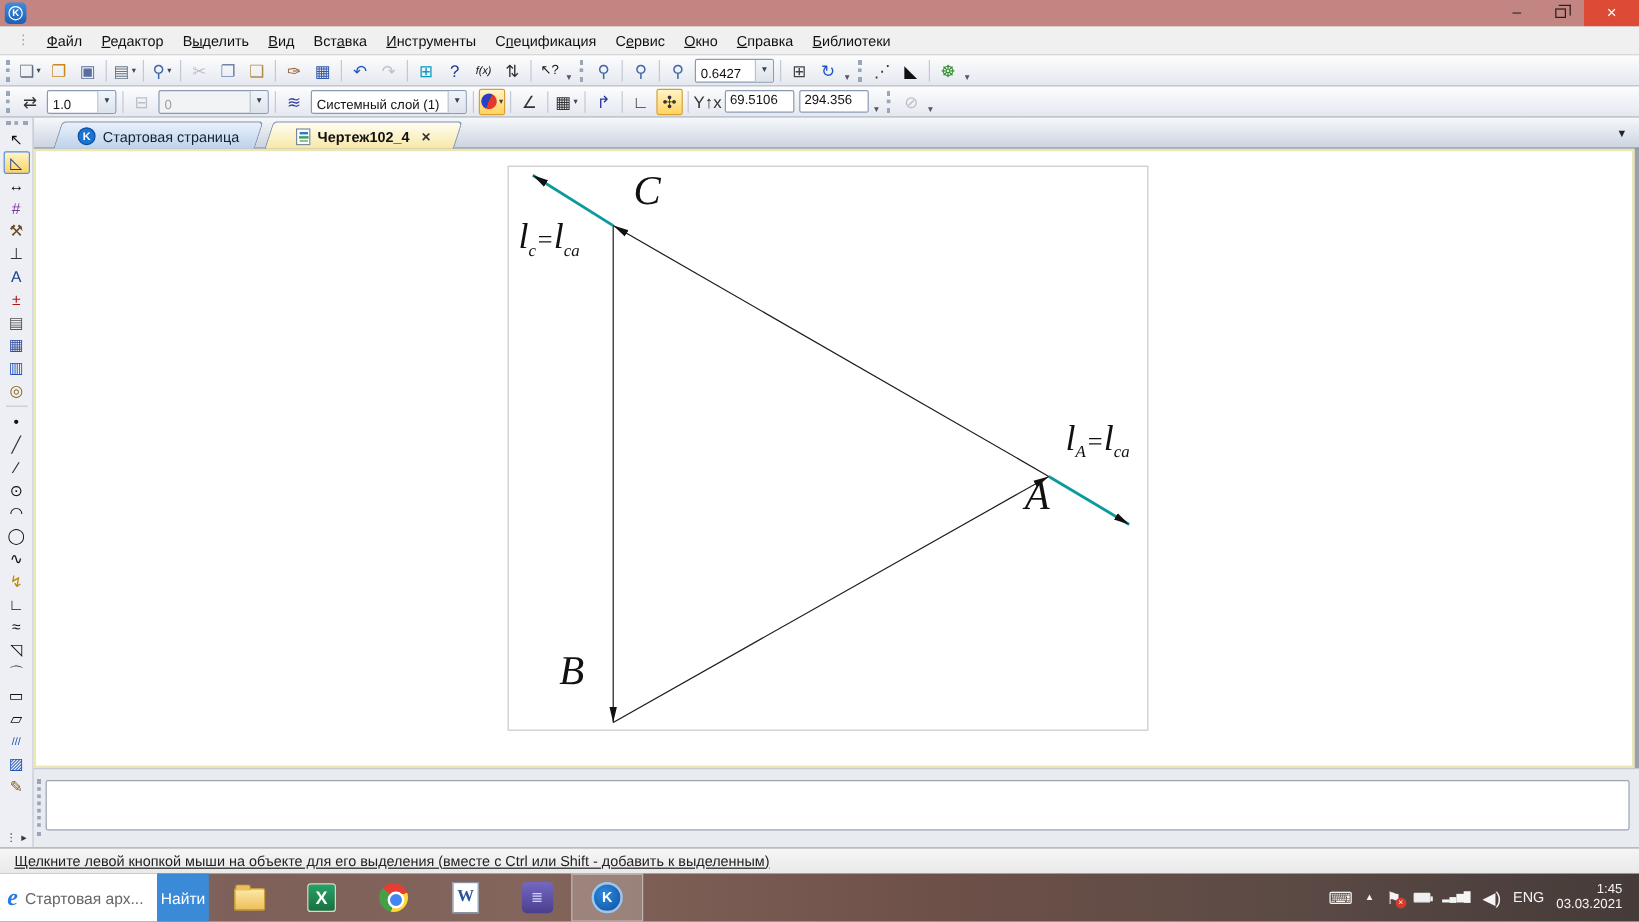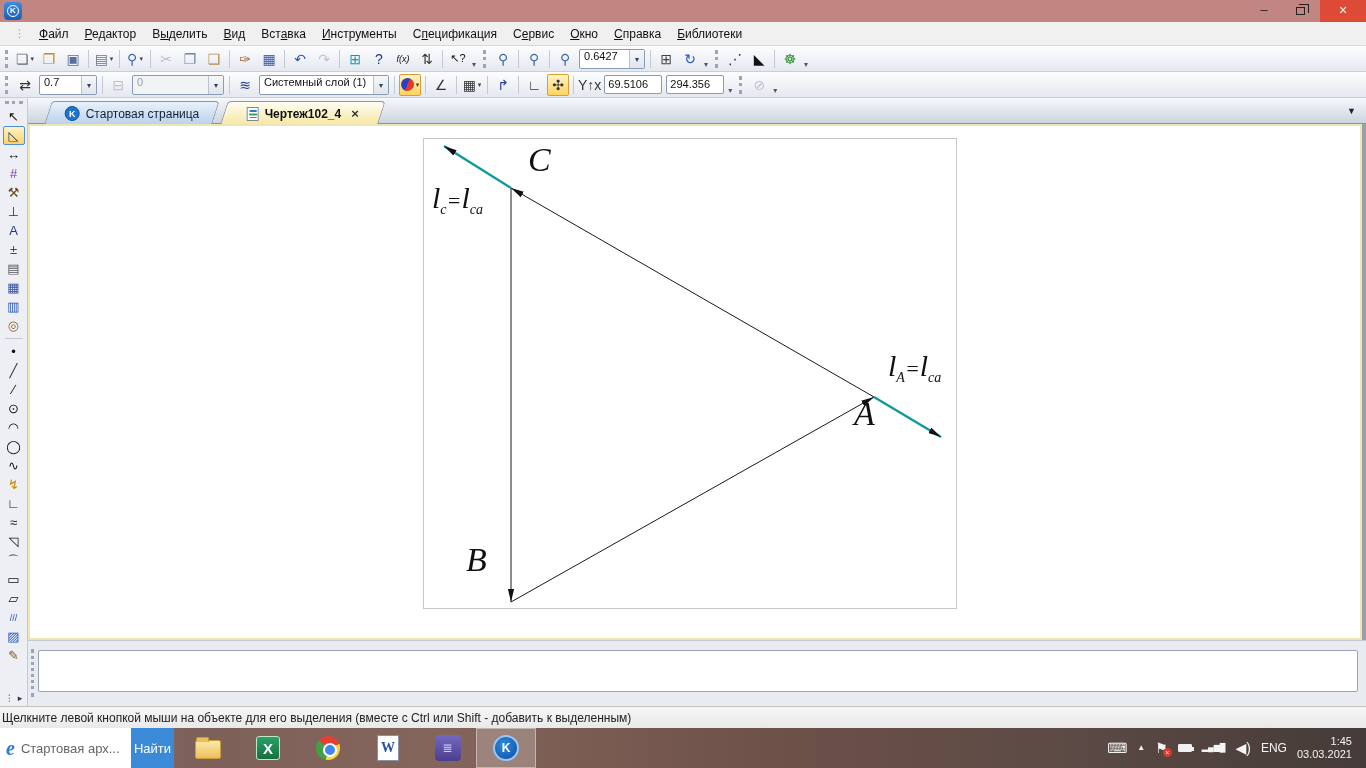--- a/index.html
+++ b/index.html
@@ -33,21 +33,21 @@
     display:flex;align-items:center;padding-left:2px;}
   #tb1{top:46px;} #tb2{top:72px;}
   .tbtn{display:inline-flex;align-items:center;justify-content:center;min-width:22px;height:22px;
     margin:0 1px;border-radius:2px;font-size:14px;color:#333;cursor:default;}
   .tbtn.dis{color:#a9afba;opacity:.75;}
   .tbtn.act{background:linear-gradient(#fff4c8,#ffd35e);border:1px solid #d89e2f;}
   .ddarr{font-size:7px;color:#445;margin-left:2px;font-weight:normal;}
   .tsep{width:1px;height:18px;background:#c3c9d3;margin:0 3px;}
   .grip{width:3px;height:18px;border-left:3px dotted #9aa6b8;margin:0 5px 0 3px;}
   .chev{font-size:8px;color:#556;align-self:flex-end;margin:0 4px 2px 2px;}
-  .combo{display:inline-flex;align-items:flex-start;background:#fff;border:1px solid #8a9bb4;
+  .combo{display:inline-flex;align-items:flex-end;background:#fff;border:1px solid #8a9bb4;
     height:20px;border-radius:2px;margin:0 2px;overflow:hidden;}
   .combo.dis{background:#f2f3f5;color:#9aa0aa;}
   .cval{flex:1;padding:0 4px;font-size:11px;white-space:nowrap;overflow:hidden;color:#111;}
   .combo.dis .cval{color:#9aa0aa;}
   .carr{width:15px;height:20px;background:linear-gradient(#f5f7fa,#dde3ec);border-left:1px solid #b8c2d2;
     font-size:8px;display:flex;align-items:center;justify-content:center;color:#345;}
   .numbox{background:#fff;border:1px solid #8a9bb4;height:19px;line-height:17px;font-size:11px;
     padding:0 3px;border-radius:2px;margin:0 2px;color:#111;}
   .magnet{width:13px;height:13px;border-radius:50%;display:inline-block;
     background:conic-gradient(#e03a2a 0 50%,#2840c8 0 100%);transform:rotate(25deg);}
@@ -95,21 +95,21 @@
   
   #propstrip{position:absolute;left:28px;top:640px;width:1338px;height:66px;background:#e8ebf0;
     border-top:1px solid #c4c9d2;}
   #propstrip .pgrip{position:absolute;left:3px;top:8px;width:3px;height:48px;border-left:3px dotted #9aa6b8;}
   #propbox{position:absolute;left:10px;top:9px;width:1320px;height:42px;background:#fff;
     border:1px solid #9aa4b4;border-radius:2px;}
 
   
   #statusbar{position:absolute;left:0;top:706px;width:1366px;height:22px;
     background:linear-gradient(#f6f6f6,#e9e9e9);border-top:1px solid #c0c0c0;
-    display:flex;align-items:center;padding-left:2px;font-size:12px;color:#222;}
+    display:flex;align-items:center;padding-left:12px;font-size:12px;color:#222;text-decoration:underline;}
 
   
   #taskbar{position:absolute;left:0;top:728px;width:1366px;height:40px;
     background:linear-gradient(90deg,#8d7a74 0%,#7d6059 14%,#84655c 32%,#6e5149 56%,#5c4a45 78%,#453b38 100%);}
   #searchbox{position:absolute;left:0;top:0;width:131px;height:40px;background:#fff;
     display:flex;align-items:center;padding-left:6px;gap:6px;}
   #ie-icon{font-family:"Liberation Serif",serif;font-style:italic;font-weight:bold;
     font-size:20px;color:#2a7ae0;line-height:1;}
   #search-text{font-size:13px;color:#666;white-space:nowrap;overflow:hidden;}
   #search-btn{position:absolute;left:131px;top:0;width:43px;height:40px;background:#3b8ad8;color:#fff;
@@ -274,21 +274,21 @@
       <span style="color: rgb(45, 138, 45);">☸</span>
     </span>
     <span class="chev">▾</span>
   </div>
 <div id="tb2" class="toolbar">
     <span class="grip"></span>
     <span class="tbtn">
       <span style="color: rgb(51, 51, 51);">⇄</span>
     </span>
     <span class="combo" style="width: 58px;">
-      <span class="cval">0.7</span>
+      <span class="cval">1.0</span>
       <span class="carr">▾</span>
     </span>
     <span class="tsep"></span>
     <span class="tbtn dis">
       <span>⊟</span>
     </span>
     <span class="combo dis" style="width: 92px;">
       <span class="cval">0</span>
       <span class="carr">▾</span>
     </span>

